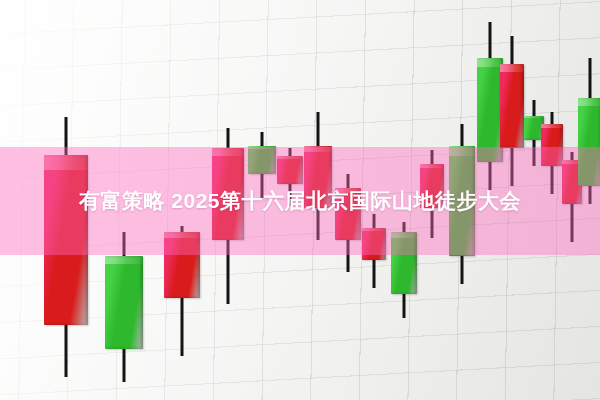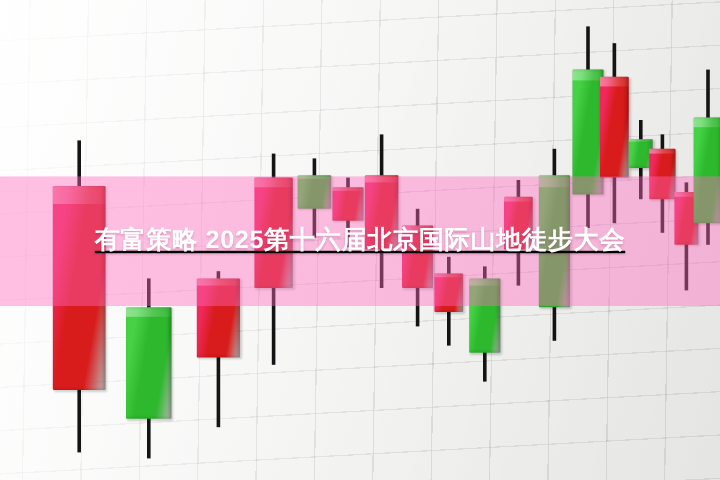--- a/index.html
+++ b/index.html
@@ -32,21 +32,21 @@
   .candle{position:absolute;}
   .wick{position:absolute;left:50%;transform:translateX(-50%);width:3px;background:#141414;}
   .body{position:absolute;left:0;right:0;border-radius:1px;}
   .body .top{position:absolute;left:0;right:0;top:0;height:9%;}
 
   
   #band{
     position:absolute;left:0;right:0;
     background:rgba(255,105,190,0.42);
     display:flex;flex-direction:column;align-items:center;justify-content:center;
-    box-sizing:border-box;padding:0 14px;text-decoration:underline;
+    box-sizing:border-box;padding:0 14px;
   }
   #band .line{
     color:#ffffff;font-weight:700;letter-spacing:.5px;
     text-align:center;white-space:nowrap;line-height:1.28;
     text-shadow:0 1px 2px rgba(120,30,90,.22);
   }
   #band .l1{font-size:21px;}
   #band .l2{font-size:21px;}
 </style>
 </head>

